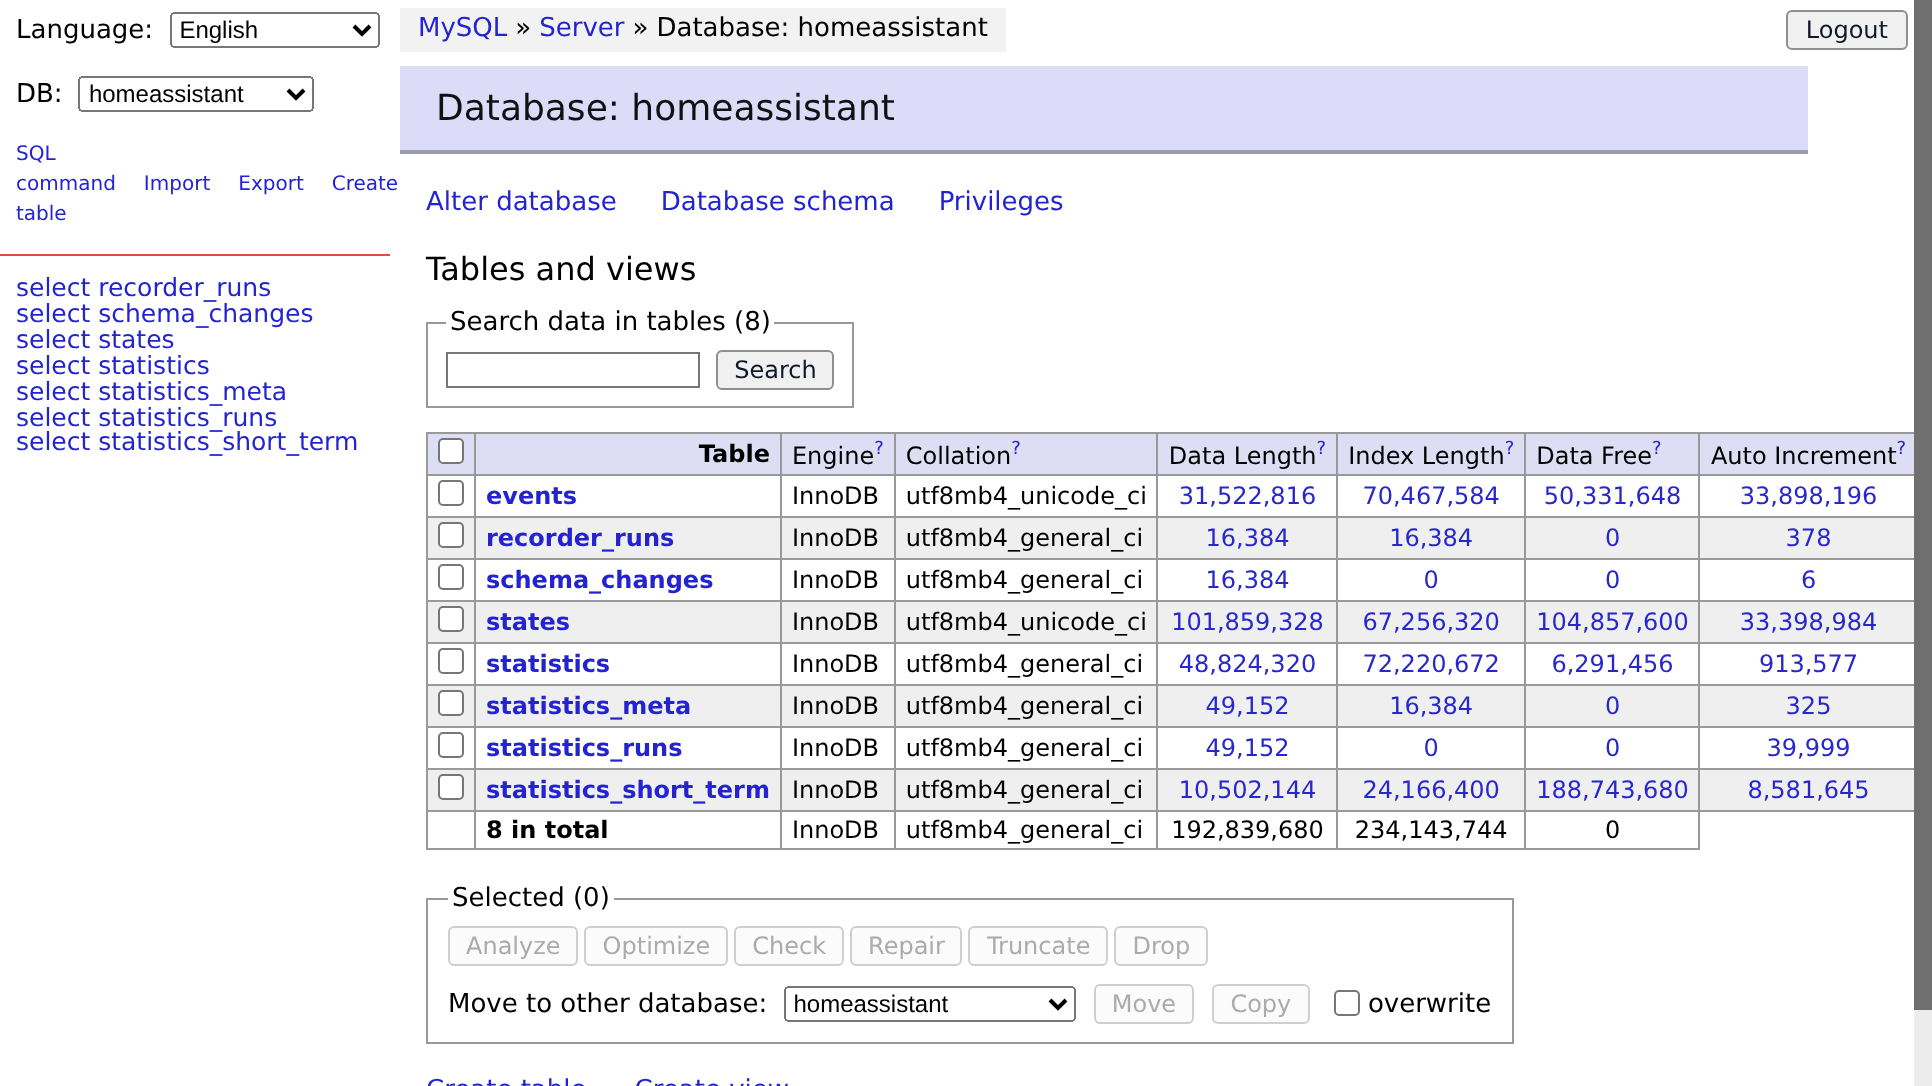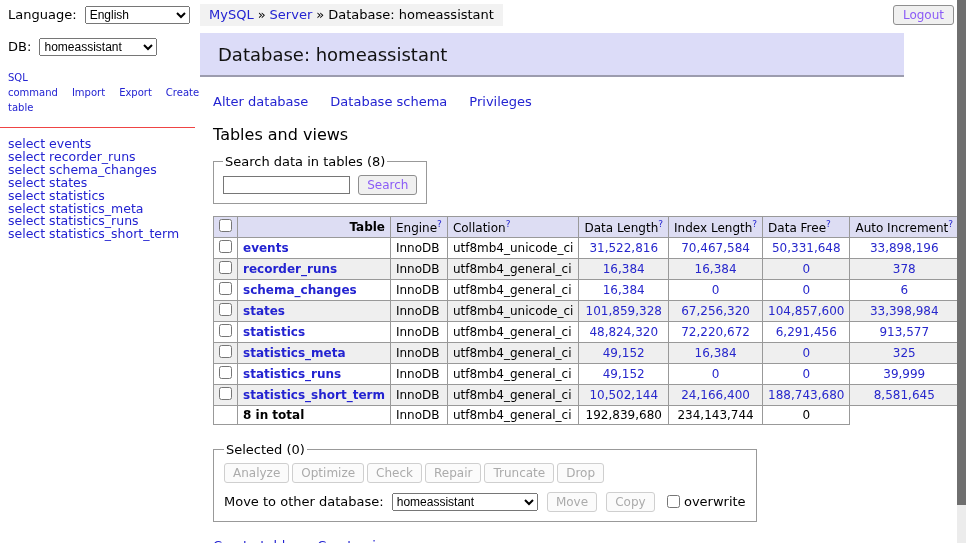--- a/index.html
+++ b/index.html
@@ -34,21 +34,21 @@
   .links-row { margin:17px 0 0 13px; font-size:13px; }
   .links-row a { margin-right:22px; }
   h3.section { margin:16px 0 0 13px; font-size:16px; font-weight:normal; }
 
   fieldset { border:1px solid #999; width:-moz-fit-content; width:fit-content;
     margin:10px 0 0 13px; padding:6px 9px 8px 9px; }
   legend { font-size:13px; padding:0 2px; }
   .search-fs input[type=text] { width:127px; height:18px; border:1px solid #767676; font-size:12px;
     padding:1px 3px; background:#fff; }
   button { font-family:inherit; font-size:12px; background:#f0f0f0; border:1px solid #8f8f8f;
-    border-radius:3px; padding:2px 8px; color:#8b5cf6; cursor:pointer; }
+    border-radius:3px; padding:2px 8px; color:#0f172a; cursor:pointer; }
   button:disabled { background:#fbfbfb; border-color:#cfcfcf; color:#ababab; cursor:default; }
   .search-fs button { margin-left:4px; }
 
   
   table.objects { border-collapse:collapse; margin:12px 0 0 13px; font-size:12px; }
   table.objects th, table.objects td { border:1px solid #999; padding:2px 5px; height:17px;
     white-space:nowrap; }
   table.objects thead th { background:var(--thead-bg,#ddddf3); font-weight:normal;
     text-align:left; }
   table.objects thead th.col-table { font-weight:bold; text-align:right; }
@@ -96,21 +96,20 @@
     <div class="db-row">
       <span>DB:</span>
       <select>
         <option>homeassistant</option>
       </select>
     </div>
 
     <p class="side-actions" id="sidebar-actions"><a href="#">SQL command</a><a href="#">Import</a><a href="#">Export</a><a href="#">Create table</a></p>
 
     <ul class="table-links" id="table-links">
-        <li><a href="#">select events</a></li>
         <li><a href="#">select recorder_runs</a></li>
         <li><a href="#">select schema_changes</a></li>
         <li><a href="#">select states</a></li>
         <li><a href="#">select statistics</a></li>
         <li><a href="#">select statistics_meta</a></li>
         <li><a href="#">select statistics_runs</a></li>
         <li><a href="#">select statistics_short_term</a></li>
       </ul>
   </aside>
 

